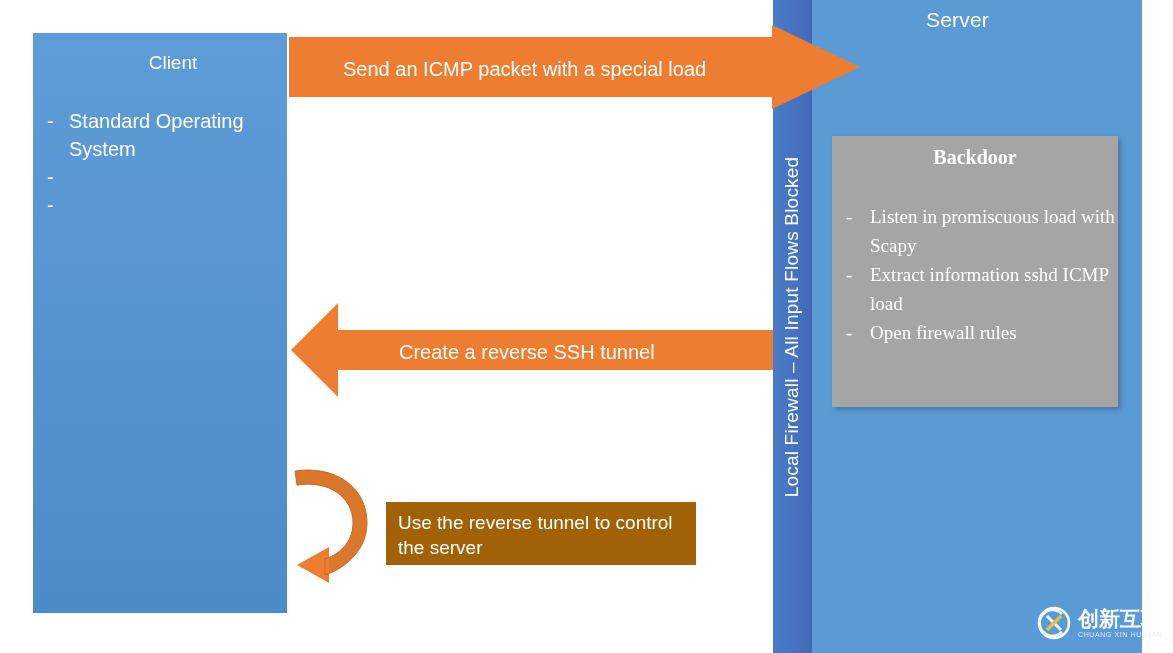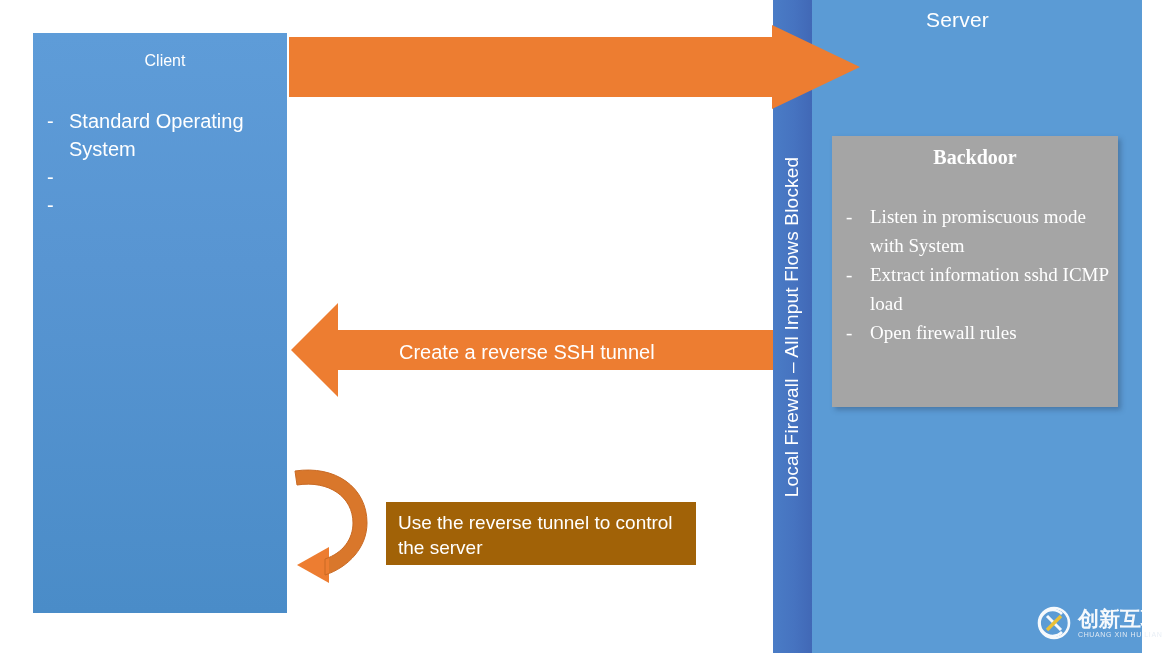--- a/index.html
+++ b/index.html
@@ -72,26 +72,26 @@
   .client-box {
     position: absolute;
     left: 33px;
     top: 33px;
     width: 254px;
     height: 580px;
     background: linear-gradient(to bottom, #5E9CD8 0%, #5895D2 40%, #4A8CC8 100%);
   }
   .client-title {
     position: absolute;
-    left: 0;
+    left: 8px;
     top: 19px;
     width: 264px;
     text-align: center;
     color: #ffffff;
-    font-size: 16px;
+    font-size: 19px;
   }
   .client-list {
     position: absolute;
     left: 8px;
     top: 74px;
     width: 244px;
   }
   .bullet-row {
     display: flex;
     align-items: flex-start;
@@ -239,21 +239,21 @@
 <div id="canvas">
 
   <div class="server-panel"></div>
   <div class="server-title">Server</div>
 
   <div class="backdoor-box">
     <div class="backdoor-title">Backdoor</div>
     <div class="backdoor-list">
       <div class="bullet-row">
         <span class="dash">-</span>
-        <span class="txt">Listen in promiscuous mode with System</span>
+        <span class="txt">Listen in promiscuous load with Scapy</span>
       </div>
       <div class="bullet-row">
         <span class="dash">-</span>
         <span class="txt">Extract information sshd ICMP load</span>
       </div>
       <div class="bullet-row">
         <span class="dash">-</span>
         <span class="txt">Open firewall rules</span>
       </div>
     </div>
@@ -276,20 +276,21 @@
       </div>
       <div class="bullet-row">
         <span class="dash">-</span>
       </div>
     </div>
   </div>
 
   <svg class="arrow-right" viewBox="0 0 571 84">
     <polygon points="0,12 483,12 483,0 571,42 483,84 483,72 0,72" fill="#ED7D31"></polygon>
   </svg>
+  <div class="arrow-label label-icmp">Send an ICMP packet with a special load</div>
 
   <svg class="arrow-left" viewBox="0 0 482 94">
     <polygon points="482,27 47,27 47,0 0,47 47,94 47,67 482,67" fill="#ED7D31"></polygon>
   </svg>
   <div class="arrow-label label-ssh">Create a reverse SSH tunnel</div>
 
   <svg class="loop-arrow" viewBox="0 0 90 123">
     <path d="M 12 8
              C 52 2, 84 24, 84 60
              C 84 84, 66 104, 42 112

